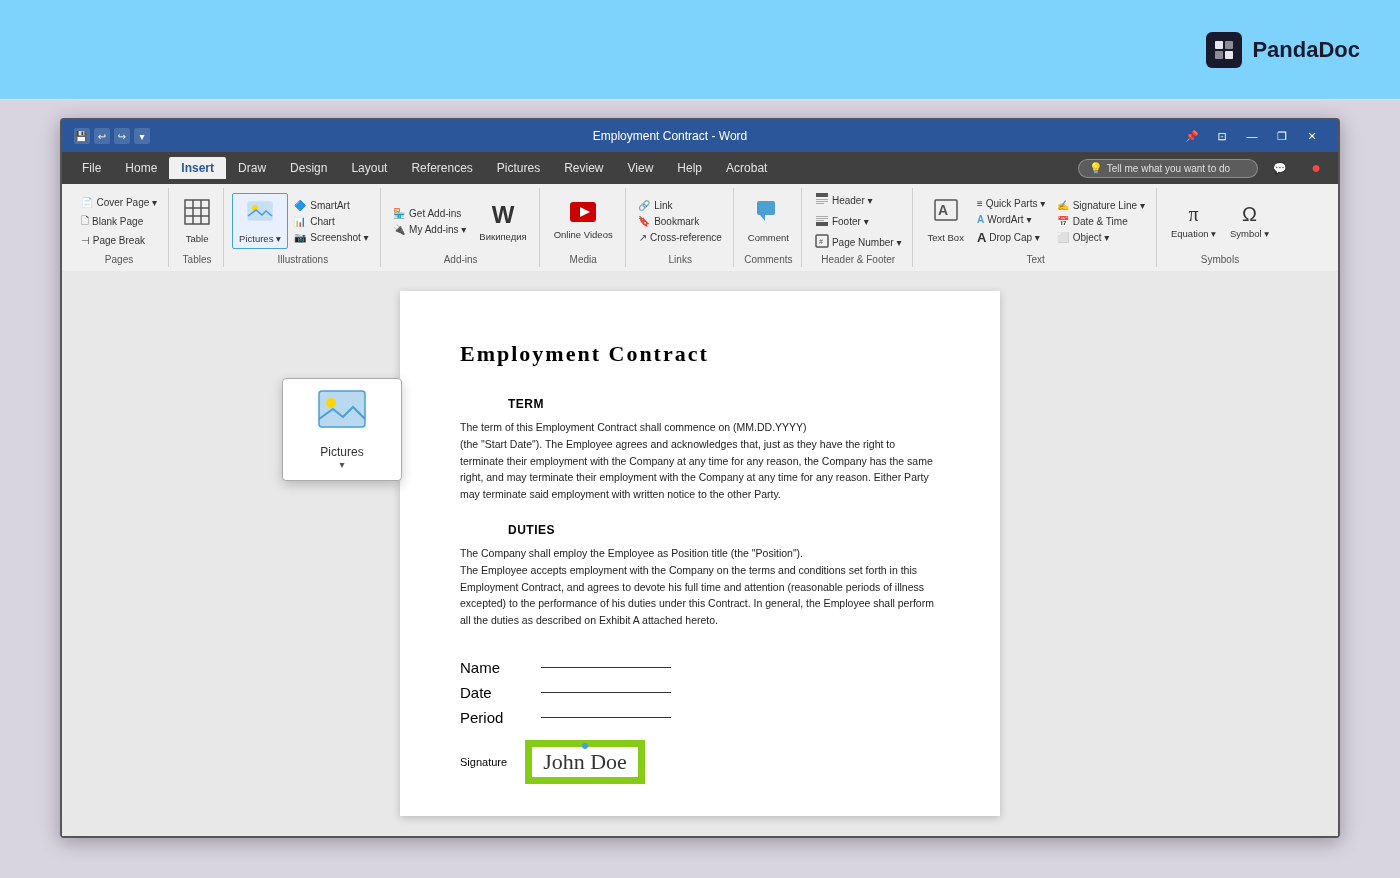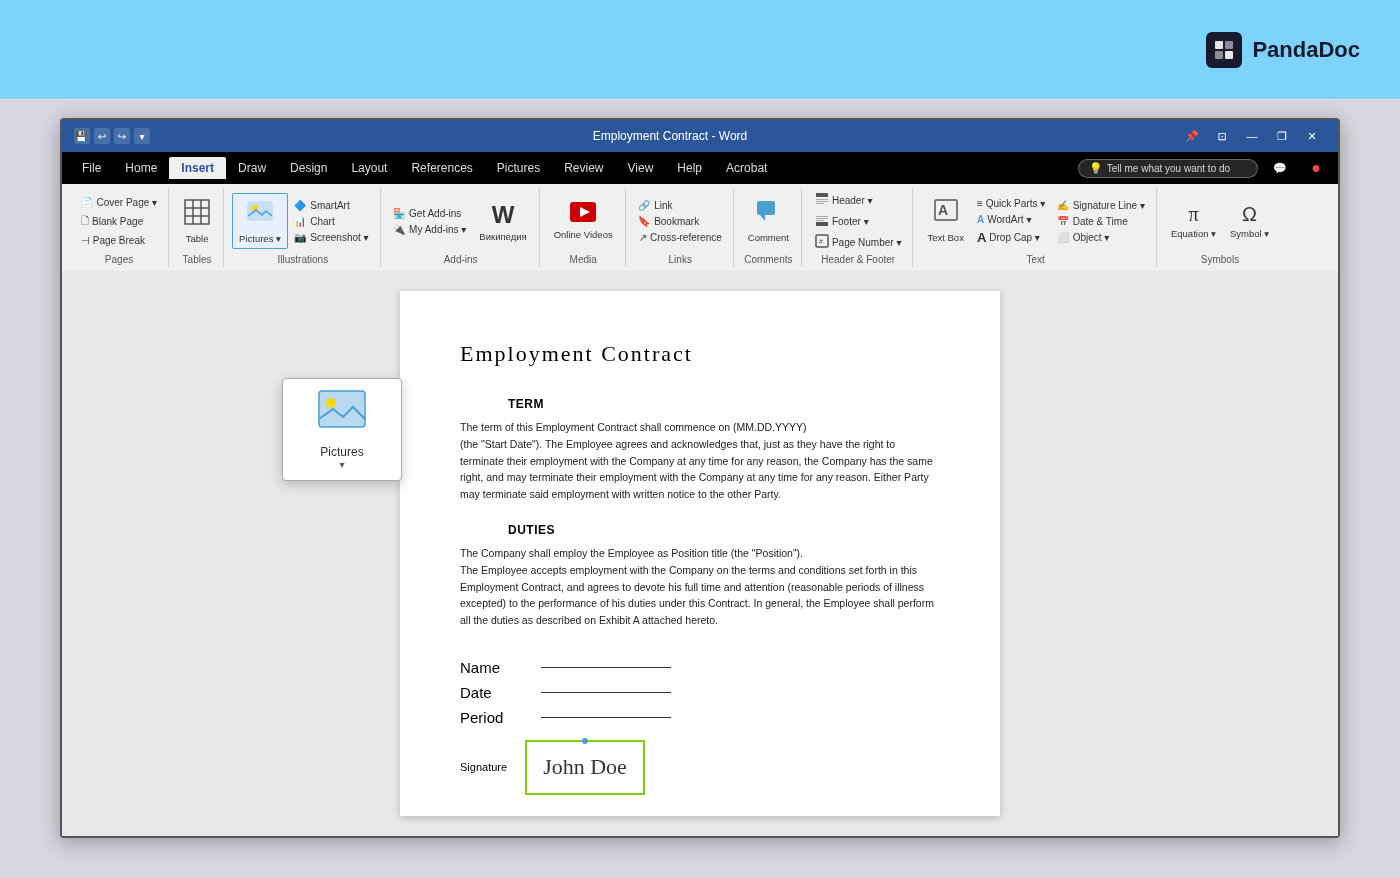--- a/index.html
+++ b/index.html
@@ -106,21 +106,21 @@
       align-items: center;
       justify-content: center;
       color: white;
       font-size: 11px;
       cursor: pointer;
       border-radius: 2px;
     }
 
     
     .ribbon {
-      background: #000000;
+      background: #404040;
       flex-shrink: 0;
     }
     .ribbon-tabs {
       display: flex;
       align-items: center;
       padding: 0 8px;
       height: 32px;
       border-bottom: none;
     }
     .ribbon-tab {
@@ -257,21 +257,21 @@
     .doc-page {
       background: white;
       width: 600px;
       min-height: 520px;
       padding: 50px 60px;
       box-shadow: 0 2px 8px rgba(0,0,0,0.2);
     }
 
     .doc-title {
       font-size: 22px;
-      font-weight: normal;
+      font-weight: bold;
       letter-spacing: 2px;
       margin-bottom: 30px;
       font-family: 'Times New Roman', Times, serif;
     }
 
     .doc-section-title {
       font-size: 12px;
       font-weight: bold;
       margin-bottom: 8px;
       font-family: Arial, sans-serif;
@@ -312,23 +312,23 @@
       align-items: center;
       gap: 10px;
       margin-top: 14px;
     }
     .sig-label {
       font-size: 11px;
       width: 55px;
       font-family: Arial, sans-serif;
     }
     .sig-image-box {
-      border: 2px solid #84cc16;
+      border: 7px solid #84cc16;
       width: 120px;
-      height: 55px;
+      height: 44px;
       display: flex;
       align-items: center;
       justify-content: center;
       position: relative;
     }
     .sig-dot {
       position: absolute;
       top: -4px;
       left: 50%;
       width: 6px;

